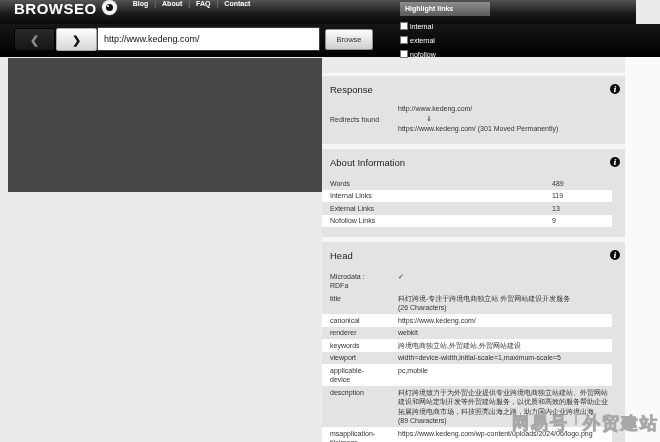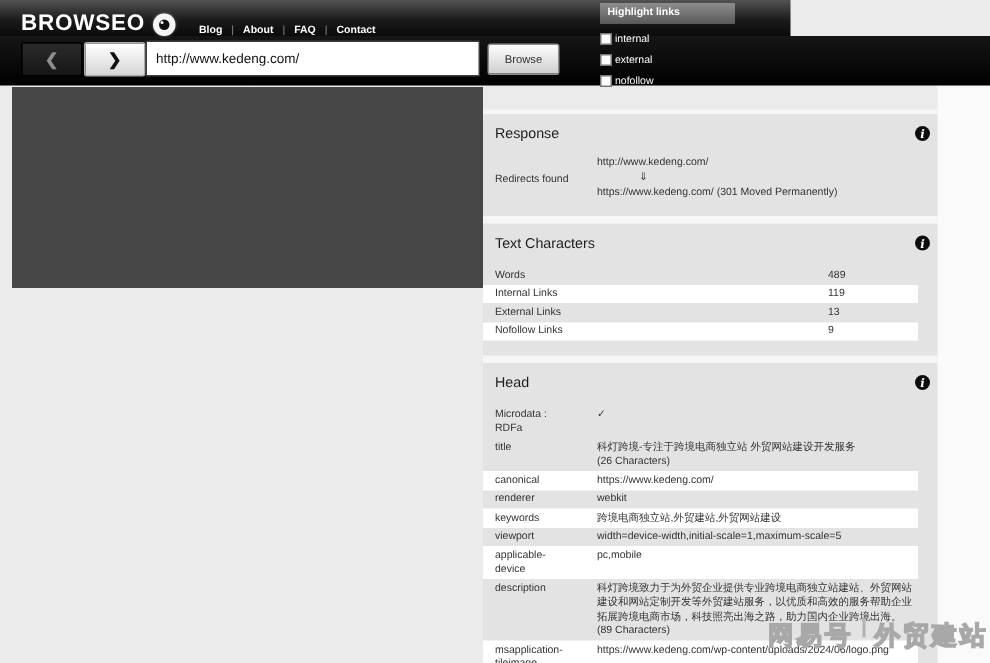--- a/index.html
+++ b/index.html
@@ -6,23 +6,23 @@
   html,body { width:660px; height:442px; }
   body {
     font-family:"Liberation Sans", sans-serif;
     background:#ebebeb;
     position:relative;
     overflow:hidden;
     -webkit-font-smoothing:antialiased;
   }
   
   .topbar {
-    position:absolute; left:0; top:0; width:527px; height:24px;
+    position:absolute; left:0; top:0; width:636px; height:24px;
     background:linear-gradient(#535353, #1b1b1b 55%, #0a0a0a);
-    display:flex; align-items:flex-end; z-index:5;
+    display:flex; align-items:flex-start; z-index:5;
   }
   .logo { color:#fff; font-size:15px; font-weight:bold; letter-spacing:.5px; margin-left:14px; }
   .eye { width:15px; height:15px; background:#f5f5f5; border-radius:50%; margin:0 8px 0 5px; position:relative; flex:0 0 auto; box-shadow:0 0 2px rgba(255,255,255,.4); }
   .eye::after { content:""; position:absolute; left:4px; top:4px; width:7px; height:7px; background:#111; border-radius:50%; }
   .eye::before { content:""; position:absolute; left:5px; top:5px; width:2px; height:2px; background:#fff; border-radius:50%; z-index:1; }
   .nav { display:flex; align-items:center; gap:6px; margin-left:8px; }
   .nav a { color:#fff; font-size:7px; font-weight:bold; text-decoration:none; }
   .nav .sep { color:#8a8a8a; font-size:7px; }
 
   .toolbar {
@@ -157,21 +157,21 @@
       <div class="resp-label">Redirects found</div>
       <div class="resp-value">
         <div>http://www.kedeng.com/</div>
         <div class="redirect-arrow">⇓</div>
         <div>https://www.kedeng.com/ (301 Moved Permanently)</div>
       </div>
     </div>
   </div>
 
   <div class="card">
-    <h2>Text Characters</h2>
+    <h2>About Information</h2>
     <span class="info-icon">i</span>
     <div class="trow">
       <div class="ti-label">Words</div>
       <div class="ti-value">489</div>
     </div>
     <div class="trow white">
       <div class="ti-label">Internal Links</div>
       <div class="ti-value">119</div>
     </div>
     <div class="trow">

